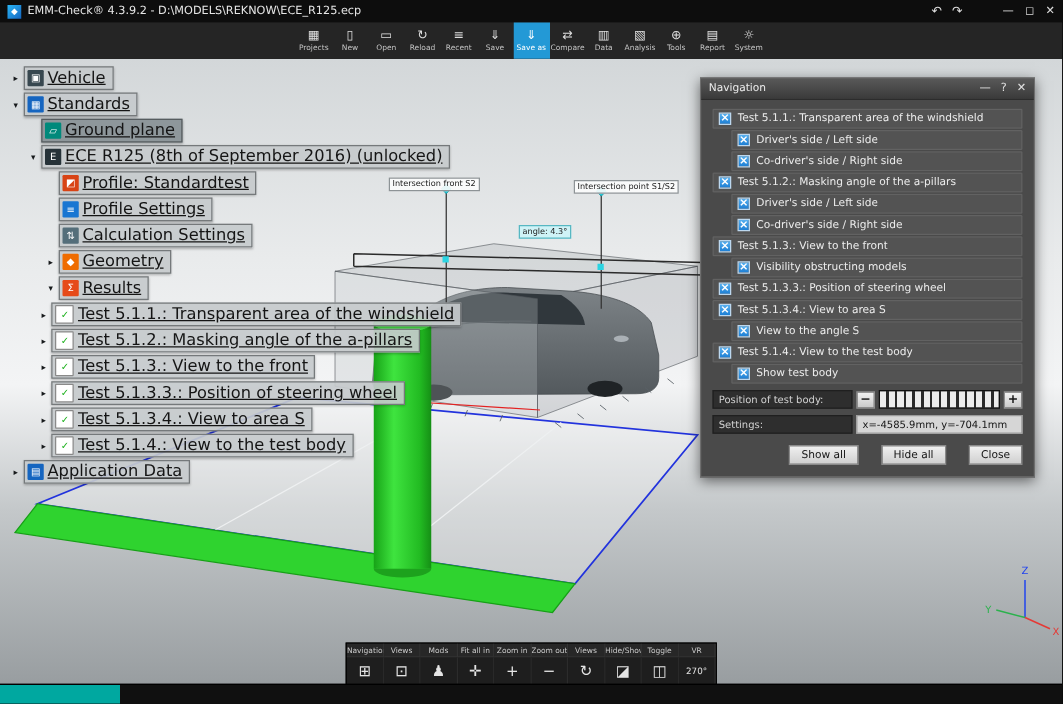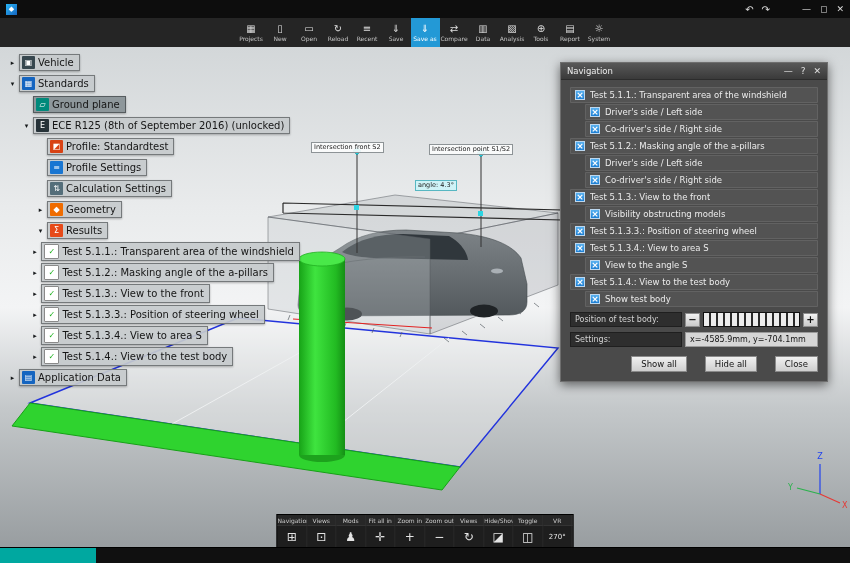--- a/index.html
+++ b/index.html
@@ -31,21 +31,21 @@
   .scene-label{position:absolute;font-size:6.5px;line-height:9px;background:rgba(252,252,252,.9);
     border:1px solid #8d9396;color:#1c1c1c;padding:0 2px;white-space:nowrap;}
   .scene-label-angle{background:rgba(205,243,247,.92);border-color:#57b7c2;}
 
   
   .tree{position:absolute;top:5px;left:0;display:flex;flex-direction:column;}
   .tree-row{height:21px;display:flex;align-items:center;gap:2px;padding-left:calc(8px + var(--lvl,0)*14px);}
   .tree-arrow{width:9px;flex:0 0 9px;font-size:7px;color:#16191b;text-align:center;}
   .tree-pill{display:inline-flex;align-items:center;gap:3px;background:rgba(198,202,204,.92);
     border:1px solid #75797b;padding:1px 5px 1px 2px;box-shadow:0 1px 2px rgba(0,0,0,.28);}
-  .tree-label{font-size:10px;color:#151515;white-space:nowrap;}
+  .tree-label{font-size:13px;color:#151515;white-space:nowrap;text-decoration:underline;}
   .ticon{width:13px;height:13px;flex:0 0 13px;display:flex;align-items:center;justify-content:center;
     font-size:8px;color:#fff;border-radius:1px;background:#555;}
   .tree-row.selected .tree-pill{background:#8e979b;border-color:#565c5f;}
 
   
   .navpanel{position:absolute;top:15px;right:22px;width:268px;background:#4a4a4a;border:1px solid #6e6e6e;
     box-shadow:0 3px 10px rgba(0,0,0,.55);color:#ececec;box-sizing:border-box;}
   .nav-titlebar{height:16px;background:linear-gradient(#585858,#3a3a3a);display:flex;align-items:center;
     padding:0 6px;font-size:8.5px;border-bottom:1px solid #2c2c2c;}
   .nav-title-controls{margin-left:auto;display:flex;gap:8px;font-size:9px;color:#e0e0e0;}
@@ -87,20 +87,21 @@
   .statusbar{position:absolute;bottom:0;left:0;right:0;height:15px;background:#101010;border-top:1px solid #000;}
   .status-chip{position:absolute;left:0;top:0;width:96px;height:100%;background:#00a8a0;}
 </style>
 </head>
 <body>
 
 <div class="app">
 
   <div class="titlebar">
     <span class="app-icon">◆</span>
+    <span class="title-text">EMM-Check® 4.3.9.2 - D:\MODELS\REKNOW\ECE_R125.ecp</span>
     <span class="win-right">
       <span class="undo-redo">
         <span>↶</span>
         <span>↷</span>
       </span>
       <span class="win-controls">
         <span>—</span>
         <span>◻</span>
         <span>✕</span>
       </span>
@@ -251,21 +252,21 @@
         <path d="M820,447 L820,417" stroke="#2244ee" stroke-width="1.2"></path>
         <path d="M820,447 L797,441" stroke="#2bb24c" stroke-width="1.2"></path>
         <path d="M820,447 L840,456" stroke="#e53935" stroke-width="1.2"></path>
         <text x="820" y="412" fill="#2244ee" font-size="8" text-anchor="middle">Z</text>
         <text x="793" y="443" fill="#2bb24c" font-size="8" text-anchor="end">Y</text>
         <text x="842" y="461" fill="#e53935" font-size="8">X</text>
       </g>
     </svg>
 
     <div class="scene-label" style="left:311px;top:95px">Intersection front S2</div>
-    <div class="scene-label" style="left:429px;top:97px">Intersection point S1/S2</div>
+    <div class="scene-label" style="left:459px;top:97px">Intersection point S1/S2</div>
     <div class="scene-label scene-label-angle" style="left:415px;top:133px">angle: 4.3°</div>
 
     <div class="tree">
 
         <div class="tree-row" style="--lvl: 0;">
           <span class="tree-arrow">▸</span>
           <span class="tree-pill">
             <span class="ticon" style="background: rgb(55, 71, 79);">▣</span>
             <span class="tree-label">Vehicle</span>
           </span>

